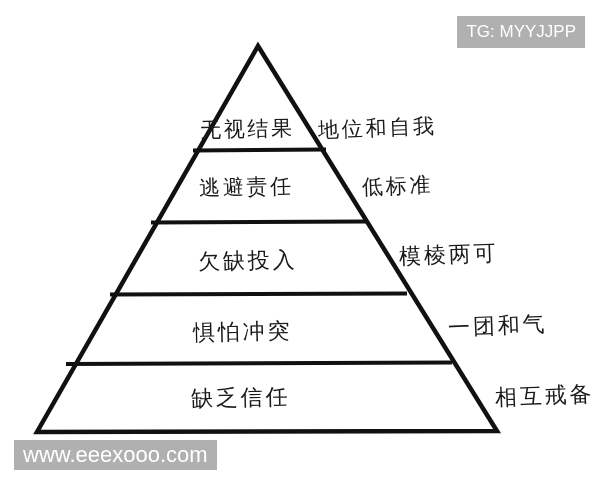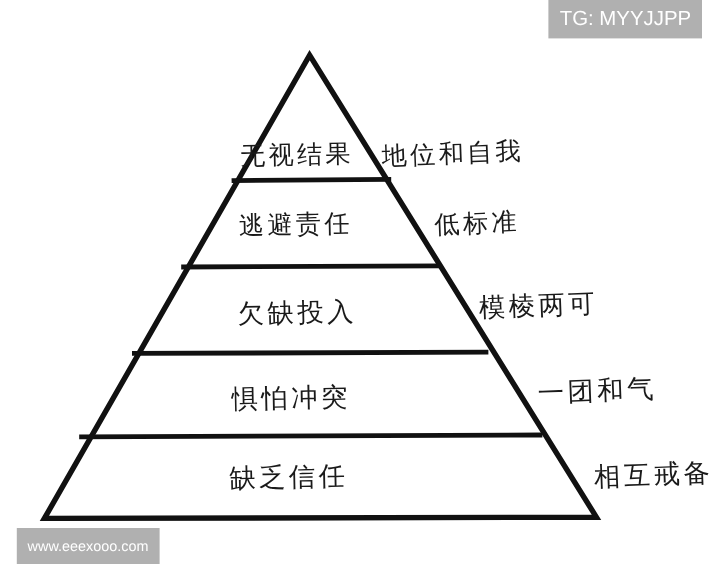--- a/index.html
+++ b/index.html
@@ -68,31 +68,31 @@
     position: absolute;
     background: #b0b0b0;
     color: #ffffff;
     font-family: "Liberation Sans", sans-serif;
     display: flex;
     align-items: center;
     box-sizing: border-box;
   }
   #tg-badge {
     right: 15px;
-    top: 0;
+    top: 16px;
     height: 25px;
     padding: 16px 9px;
     font-size: 17px;
   }
   #site-badge {
     left: 14px;
     top: 440px;
     height: 30px;
     padding: 0 9px;
-    font-size: 12px;
+    font-size: 22px;
   }
 </style>
 </head>
 <body>
 
 <div id="canvas">
 
   <svg class="pyramid-svg" viewBox="0 0 600 480">
 
     <polygon points="258,46 497,431 37,432" fill="#ffffff" stroke="#111111" stroke-width="4.5" stroke-linejoin="miter"></polygon>

